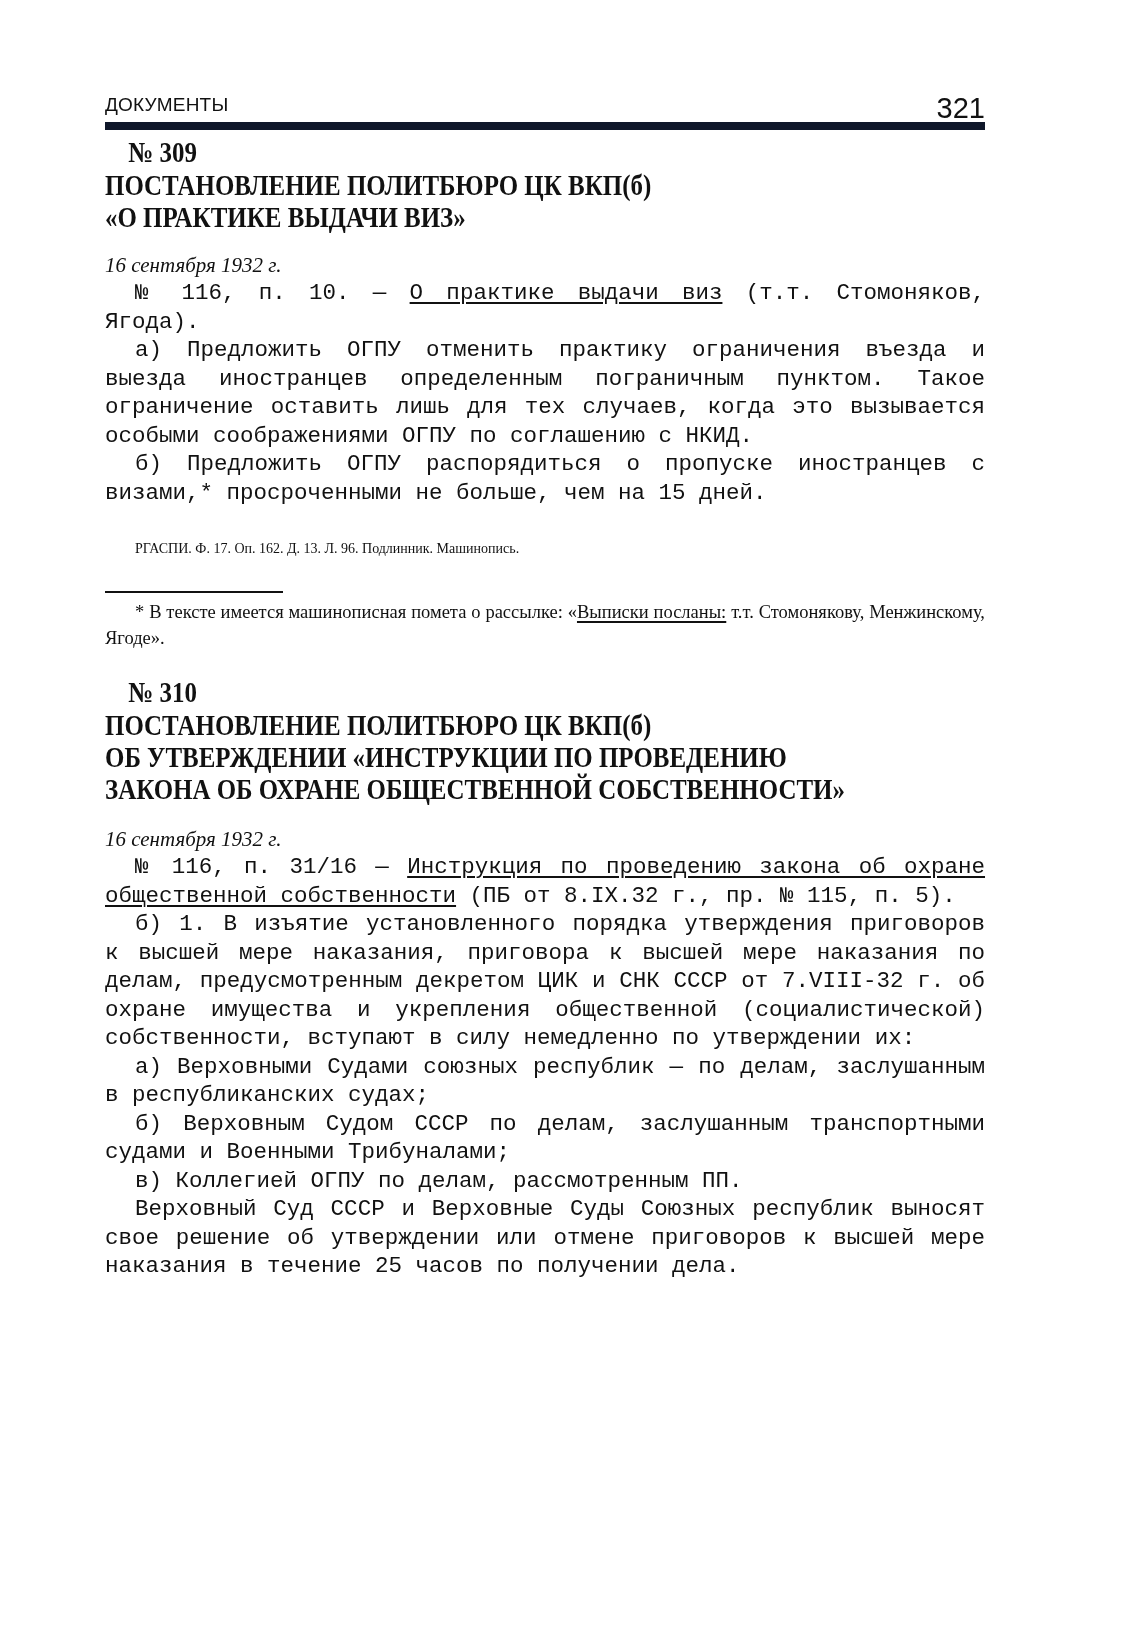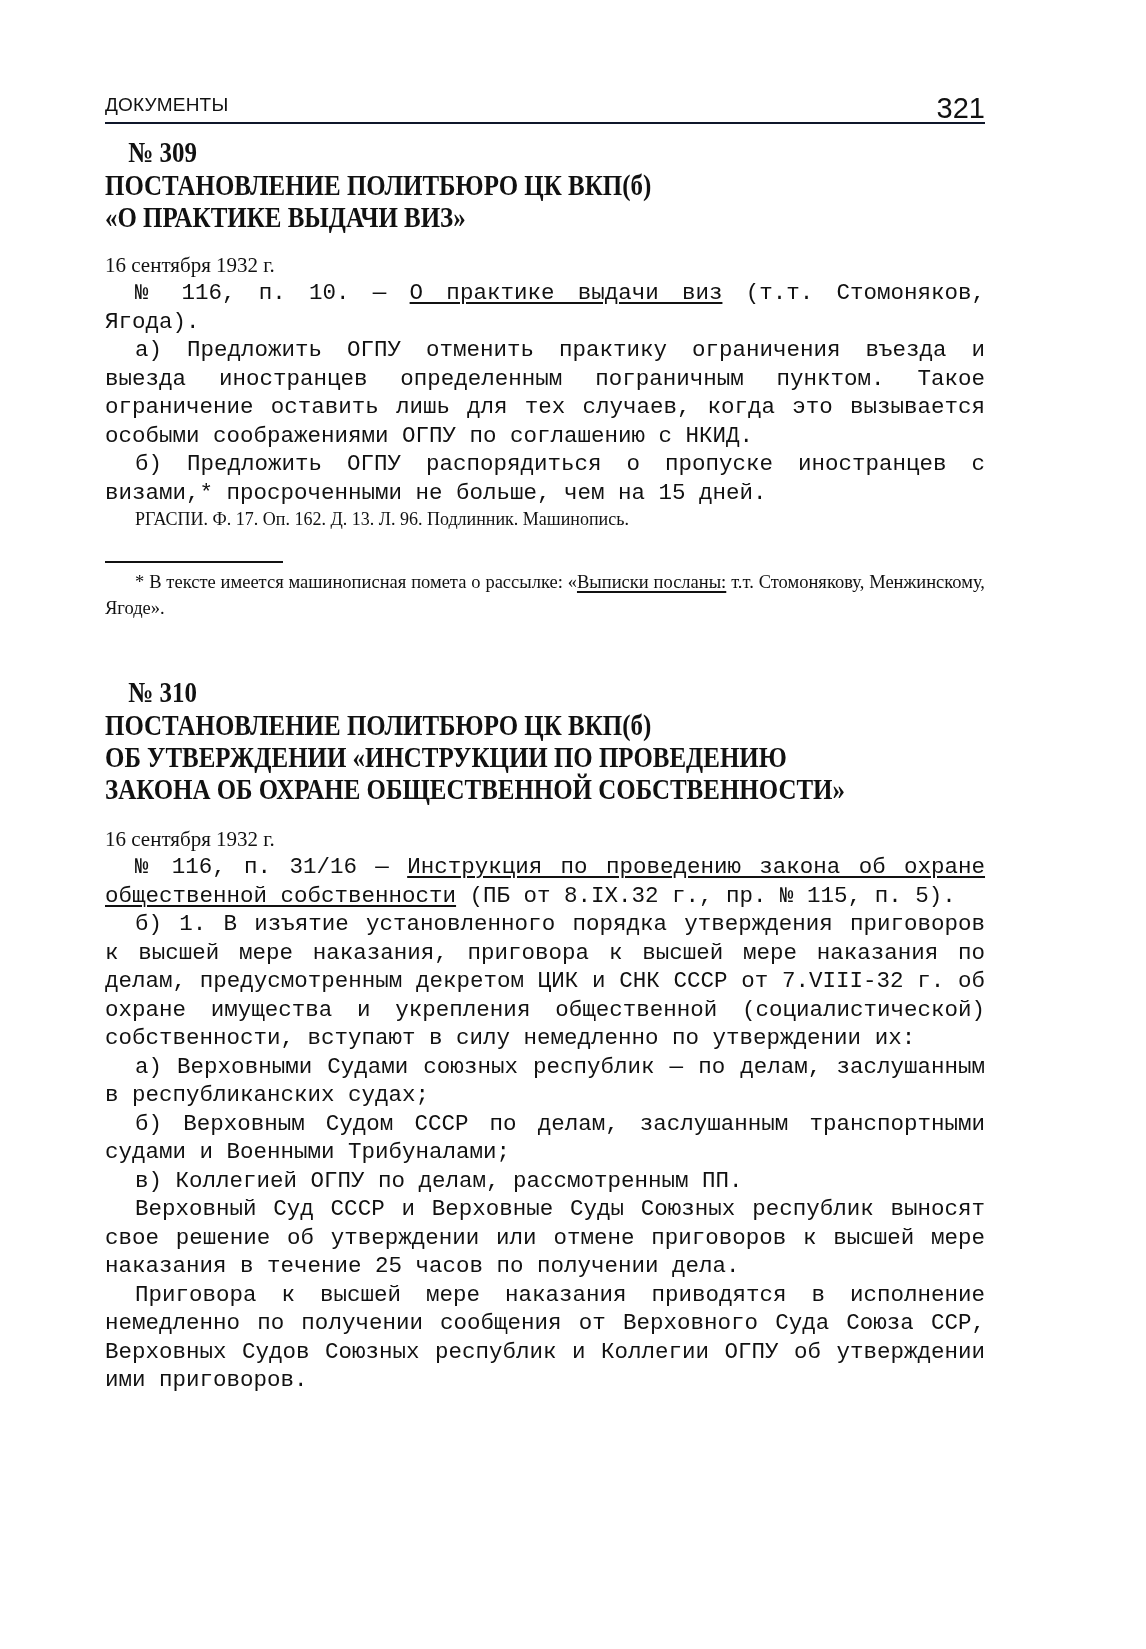--- a/index.html
+++ b/index.html
@@ -1,31 +1,31 @@
 <!DOCTYPE html>
 <html><head>
 <meta charset="utf-8">
 <style>
   html, body { margin: 0; padding: 0; background: #ffffff; }
   body { width: 1146px; height: 1649px; position: relative; overflow: hidden; color: #111; }
   .page { position: absolute; left: 105px; top: 0; width: 880px; font-family: "Liberation Serif", serif; }
 
-  .running-head { position: absolute; top: 92px; left: 0; width: 880px; height: 30px; border-bottom: 2px solid #0f172a; }
+  .running-head { position: absolute; top: 92px; left: 0; width: 880px; height: 30px; border-bottom: 8px solid #0f172a; }
   .running-head .title { position: absolute; left: 0; top: 2px; font-family: "Liberation Sans", sans-serif; font-size: 19px; letter-spacing: 0.2px; }
   .running-head .pno { position: absolute; right: 0; top: 0; font-family: "Liberation Sans", sans-serif; font-size: 29px; }
 
   .doc { position: absolute; left: 0; width: 880px; }
   .docnum { font-weight: bold; font-size: 29px; line-height: 33px; padding-left: 27px; transform: scaleX(0.86); transform-origin: left; }
   .heading { font-weight: bold; font-size: 29px; line-height: 32px; transform: scaleX(0.86); transform-origin: left; white-space: nowrap; }
-  .date { font-size: 21px; margin-top: 20px; line-height: 28px; }
+  .date { font-style: italic; font-size: 21px; margin-top: 20px; line-height: 28px; }
   .text { font-size: 22.5px; line-height: 28.5px; text-align: justify; }
   .text p { margin: 0; text-indent: 30px; font-family: Liberation Mono, monospace; }
   .ref { margin-top: 16px; margin-bottom: 14px; }
   .ul { text-decoration: underline; text-decoration-thickness: 1.5px; text-underline-offset: 3px; }
-  .source { font-size: 18px; line-height: 24px; text-indent: 30px; }
+  .source { font-size: 14px; line-height: 24px; text-indent: 30px; margin-top: 30px; }
   .fn-rule { width: 178px; border-top: 2px solid #111; margin-top: 30px; }
   .footnote { font-size: 18.5px; line-height: 26px; text-align: justify; text-indent: 30px; margin-top: 6px; }
 </style>
 </head>
 <body>
 
 <div class="page">
 
   <div class="running-head">
     <span class="title">ДОКУМЕНТЫ</span>
@@ -53,17 +53,16 @@
     <div class="heading">ОБ УТВЕРЖДЕНИИ «ИНСТРУКЦИИ ПО ПРОВЕДЕНИЮ</div>
     <div class="heading">ЗАКОНА ОБ ОХРАНЕ ОБЩЕСТВЕННОЙ СОБСТВЕННОСТИ»</div>
     <div class="date">16 сентября 1932 г.</div>
     <div class="text">
       <p class="ref"><span>№ 116, п. 31/16 — </span><span class="ul">Инструкция по проведению закона об охране общественной собственности</span><span> (ПБ от 8.IX.32 г., пр. № 115, п. 5).</span></p>
       <p>б) 1. В изъятие установленного порядка утверждения приговоров к высшей мере наказания, приговора к высшей мере наказания по делам, предусмотренным декретом ЦИК и СНК СССР от 7.VIII-32 г. об охране имущества и укрепления общественной (социалистической) собственности, вступают в силу немедленно по утверждении их:</p>
       <p>а) Верховными Судами союзных республик — по делам, заслушанным в республиканских судах;</p>
       <p>б) Верховным Судом СССР по делам, заслушанным транспортными судами и Военными Трибуналами;</p>
       <p>в) Коллегией ОГПУ по делам, рассмотренным ПП.</p>
       <p>Верховный Суд СССР и Верховные Суды Союзных республик выносят свое решение об утверждении или отмене приговоров к высшей мере наказания в течение 25 часов по получении дела.</p>
-      <p>Приговора к высшей мере наказания приводятся в исполнение немедленно по получении сообщения от Верховного Суда Союза ССР, Верховных Судов Союзных республик и Коллегии ОГПУ об утверждении ими приговоров.</p>
     </div>
   </div>
 
 </div>
 
 </body></html>

